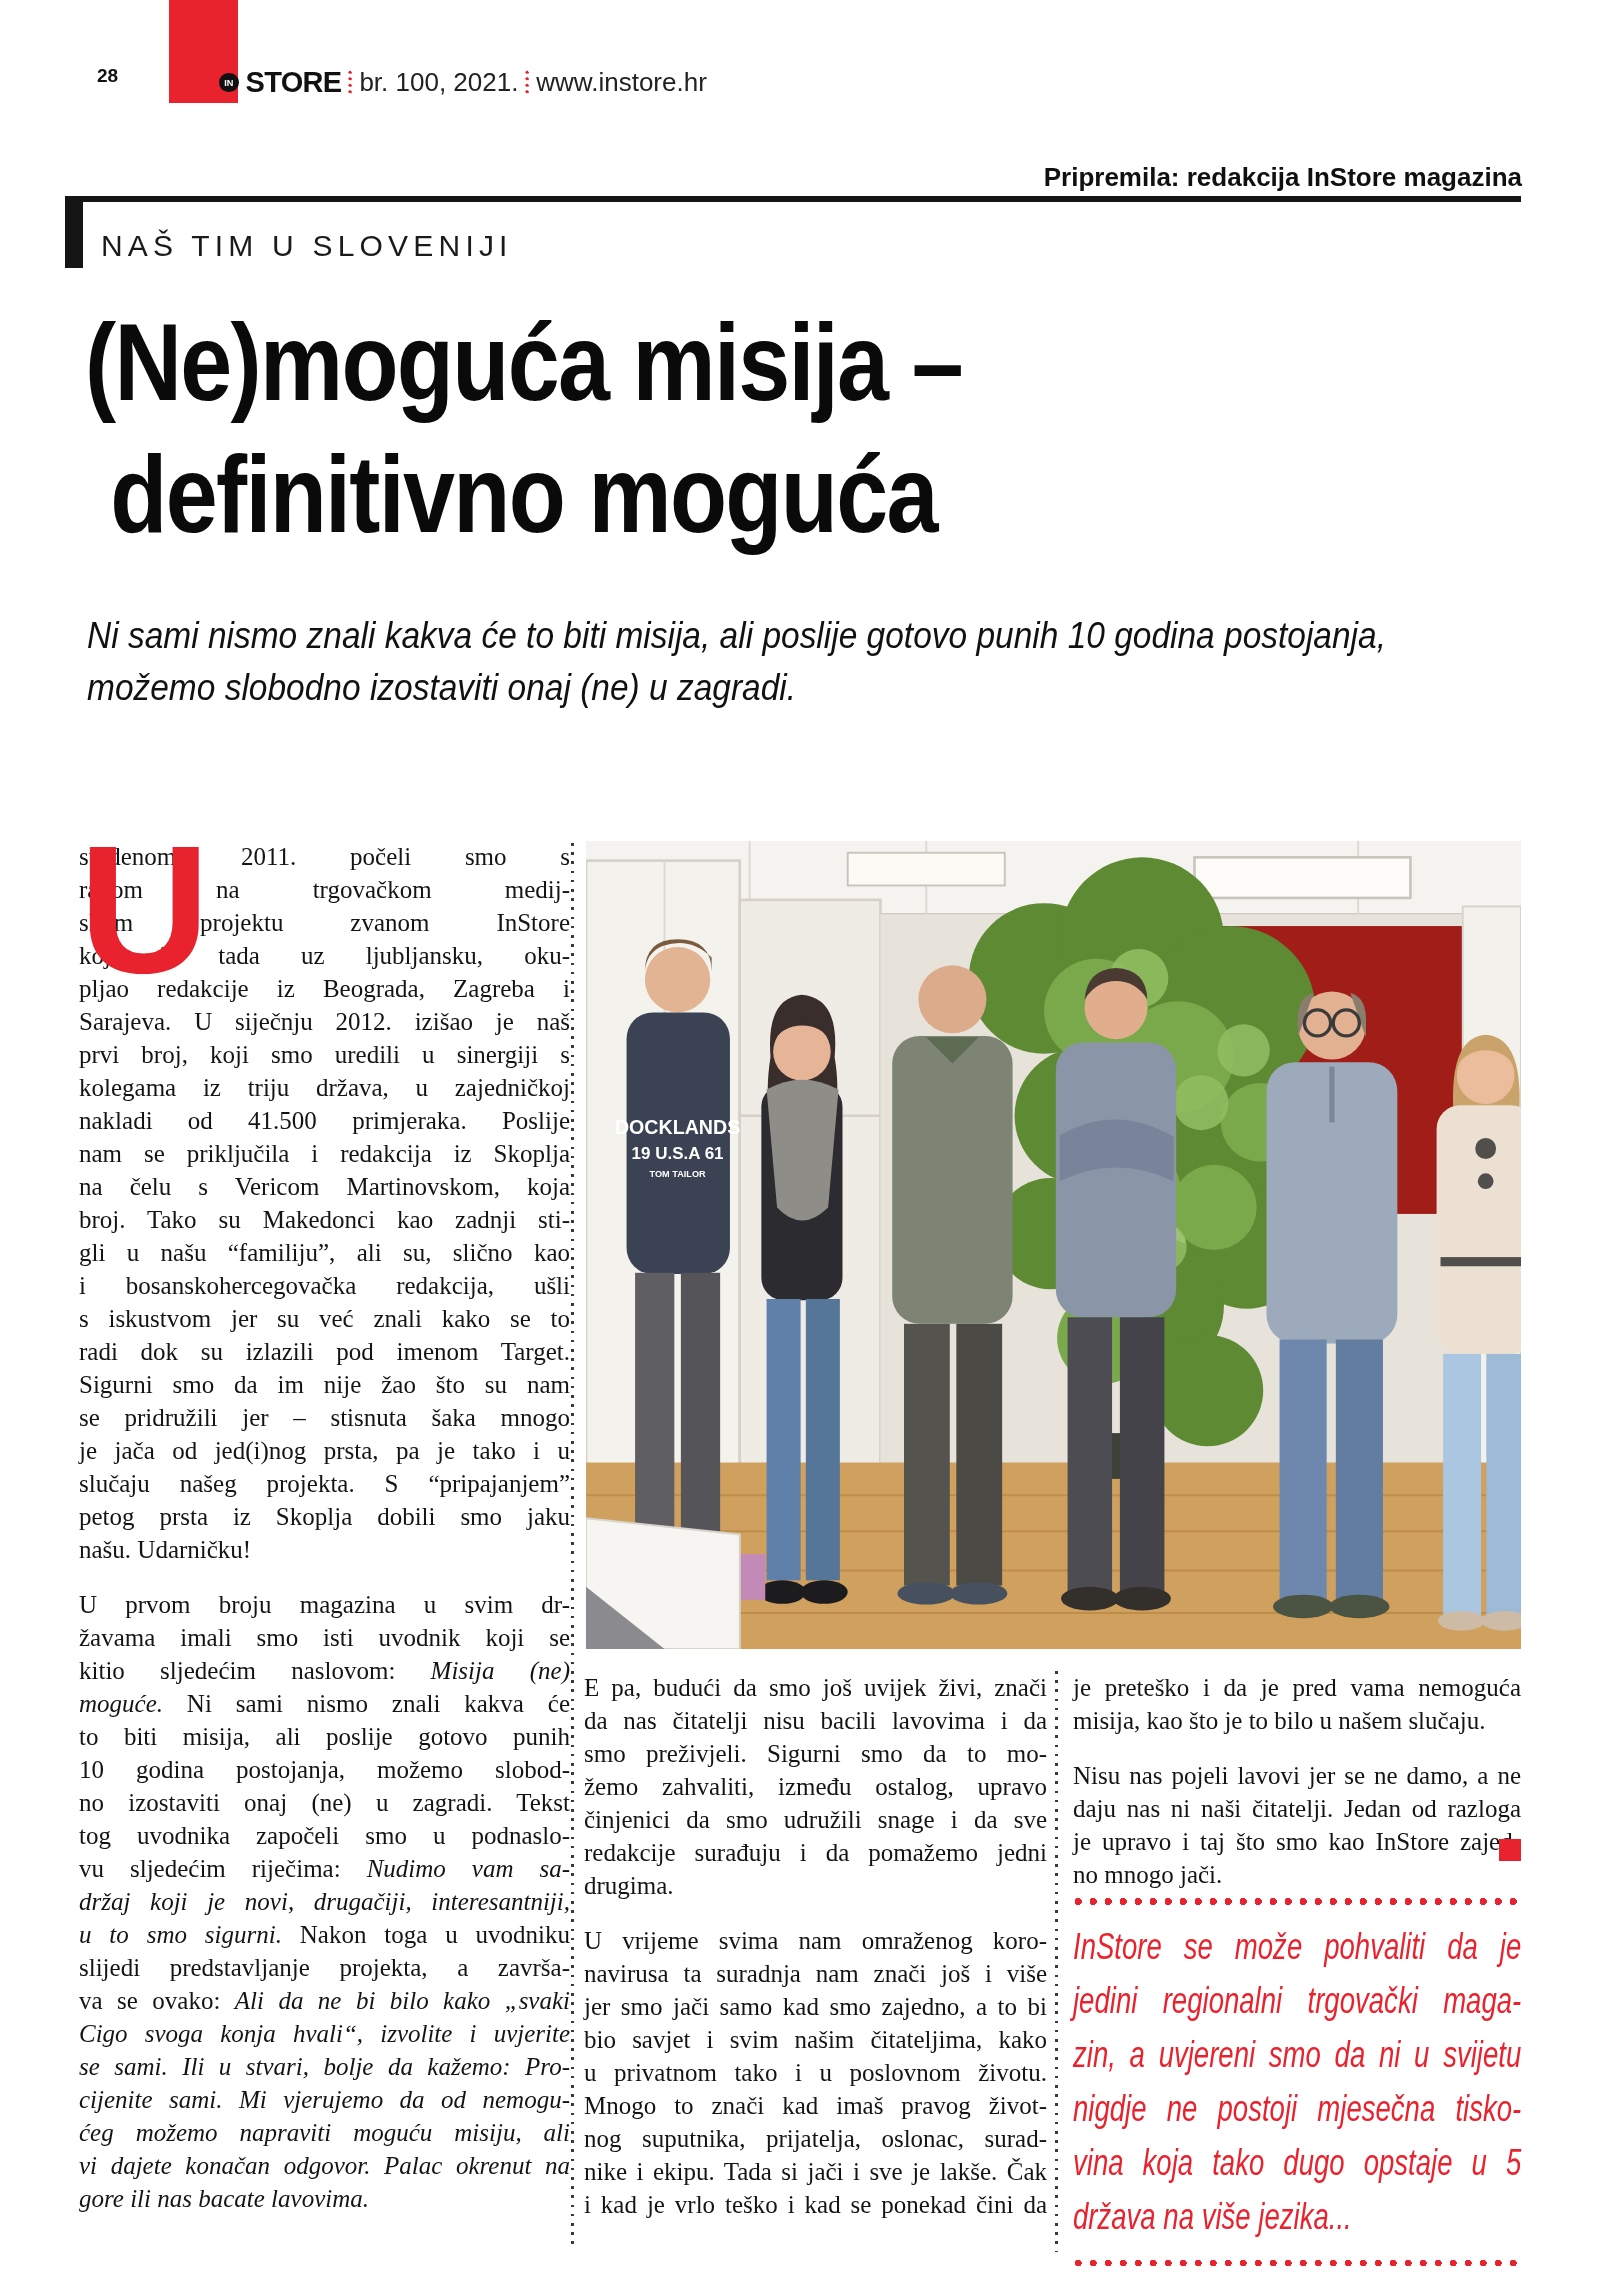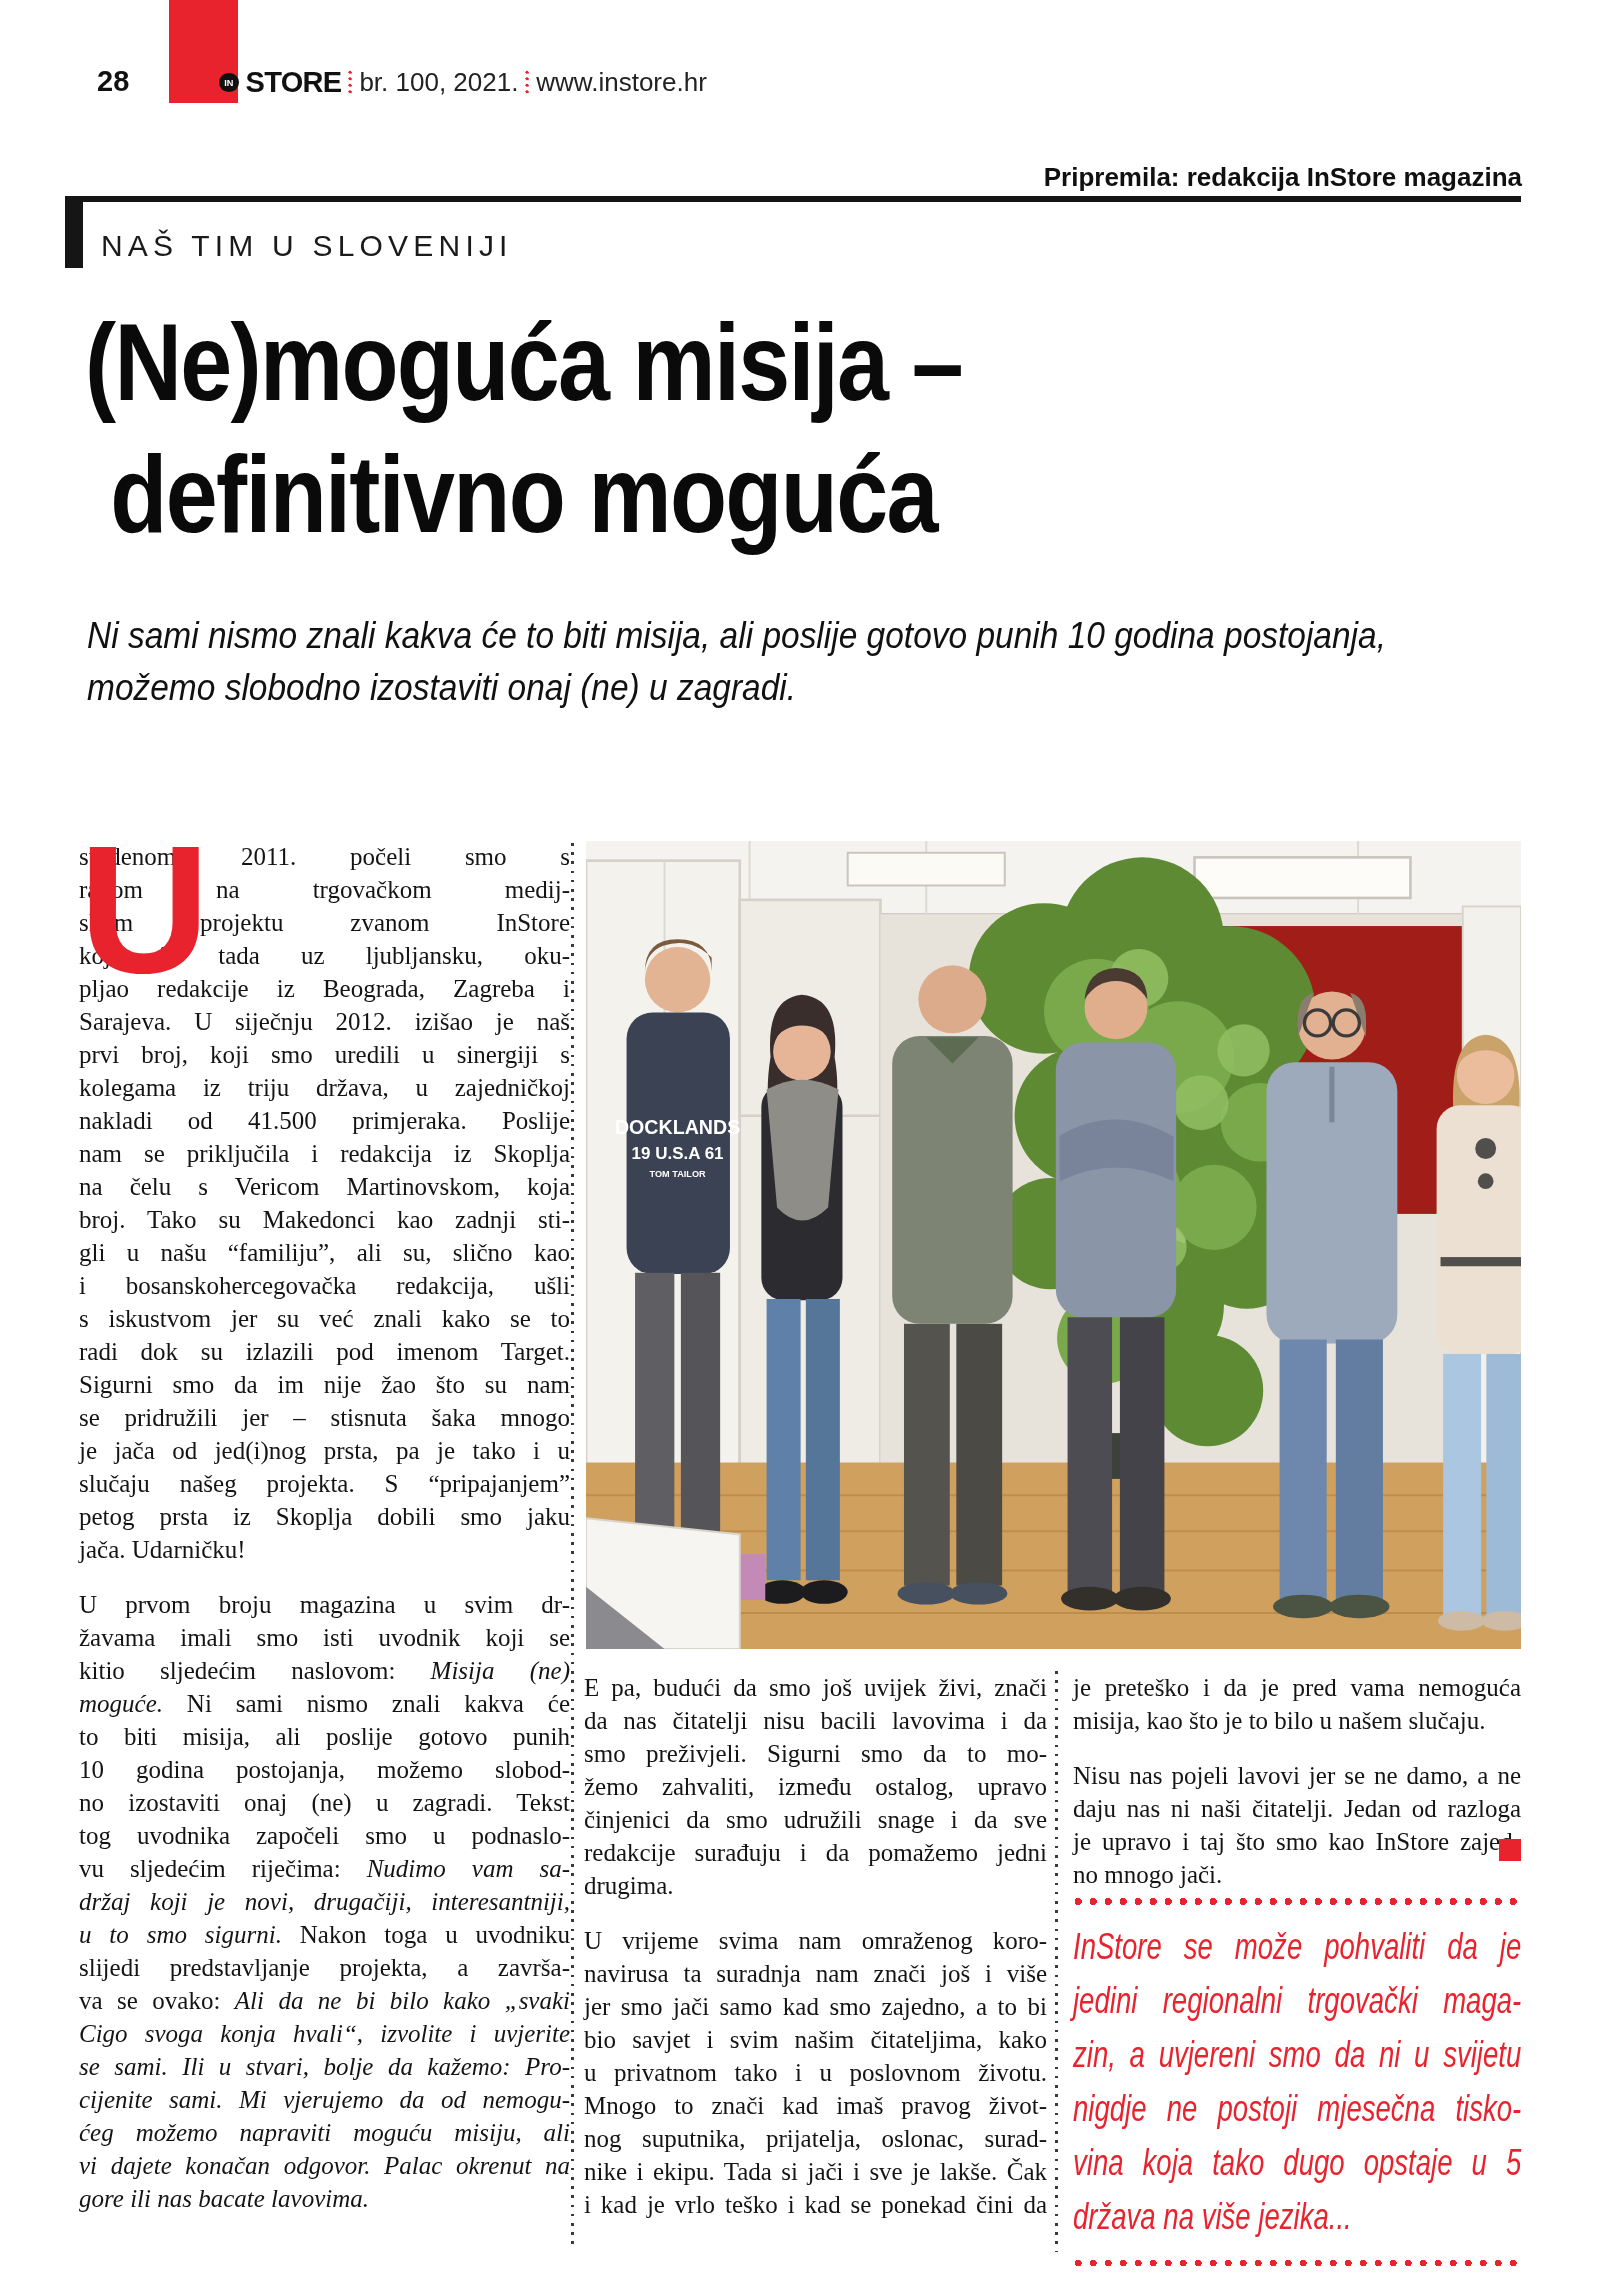--- a/index.html
+++ b/index.html
@@ -3,21 +3,21 @@
 <meta charset="utf-8">
 <style>
   html,body{margin:0;padding:0;}
   body{
     width:1623px;height:2295px;position:relative;background:#ffffff;
     font-family:"Liberation Sans",sans-serif;color:#141414;overflow:hidden;
   }
   .abs{position:absolute;}
 
   
-  .pagenum{left:97px;top:65px;font-size:29px;font-weight:800;color:#111;}
+  .pagenum{left:97px;top:65px;font-size:19px;font-weight:800;color:#111;}
   .redblock{left:169px;top:0;width:69px;height:103px;background:#e8232e;}
   .logorow{left:219px;top:68px;display:flex;align-items:center;gap:7px;height:29px;}
   .incircle{width:19.6px;height:19.6px;border-radius:50%;background:#111;color:#fff;
     font-size:9.2px;font-weight:800;display:flex;align-items:center;justify-content:center;letter-spacing:0;}
   .storetxt{font-size:29px;font-weight:900;letter-spacing:-0.7px;color:#111;}
   .vdots{width:3.9px;height:27.5px;background:radial-gradient(circle 1.7px at 2px 3.3px,#e8232e 96%,transparent 100%);
     background-size:3.9px 6.5px;background-repeat:repeat-y;}
   .issuetxt,.sitetxt{font-size:26px;font-weight:400;color:#222;}
 
   .byline{top:162px;right:101px;font-size:26px;font-weight:700;color:#101010;}
@@ -107,21 +107,21 @@
       <div class="bl"><span>broj. Tako su Makedonci kao zadnji sti-</span></div>
       <div class="bl"><span>gli u našu “familiju”, ali su, slično kao</span></div>
       <div class="bl"><span>i bosanskohercegovačka redakcija, ušli</span></div>
       <div class="bl"><span>s iskustvom jer su već znali kako se to</span></div>
       <div class="bl"><span>radi dok su izlazili pod imenom Target.</span></div>
       <div class="bl"><span>Sigurni smo da im nije žao što su nam</span></div>
       <div class="bl"><span>se pridružili jer – stisnuta šaka mnogo</span></div>
       <div class="bl"><span>je jača od jed(i)nog prsta, pa je tako i u</span></div>
       <div class="bl"><span>slučaju našeg projekta. S “pripajanjem”</span></div>
       <div class="bl"><span>petog prsta iz Skoplja dobili smo jaku</span></div>
-      <div class="bl pl"><span>jača. Udarničku!</span></div>
+      <div class="bl pl"><span>našu. Udarničku!</span></div>
     </div>
     <div class="para">
       <div class="bl"><span>U prvom broju magazina u svim dr-</span></div>
       <div class="bl"><span>žavama imali smo isti uvodnik koji se</span></div>
       <div class="bl"><span>kitio sljedećim naslovom: </span><span class="it">Misija (ne)</span></div>
       <div class="bl"><span class="it">moguće.</span><span> Ni sami nismo znali kakva će</span></div>
       <div class="bl"><span>to biti misija, ali poslije gotovo punih</span></div>
       <div class="bl"><span>10 godina postojanja, možemo slobod-</span></div>
       <div class="bl"><span>no izostaviti onaj (ne) u zagradi. Tekst</span></div>
       <div class="bl"><span>tog uvodnika započeli smo u podnaslo-</span></div>

